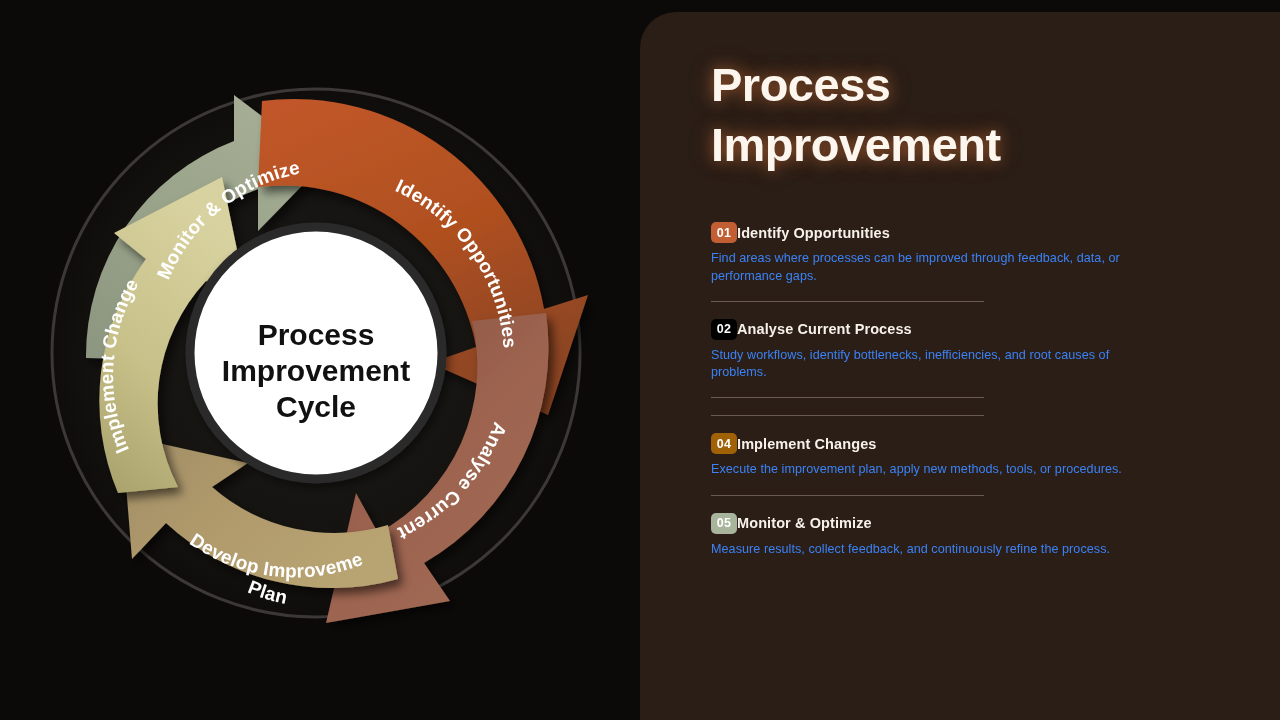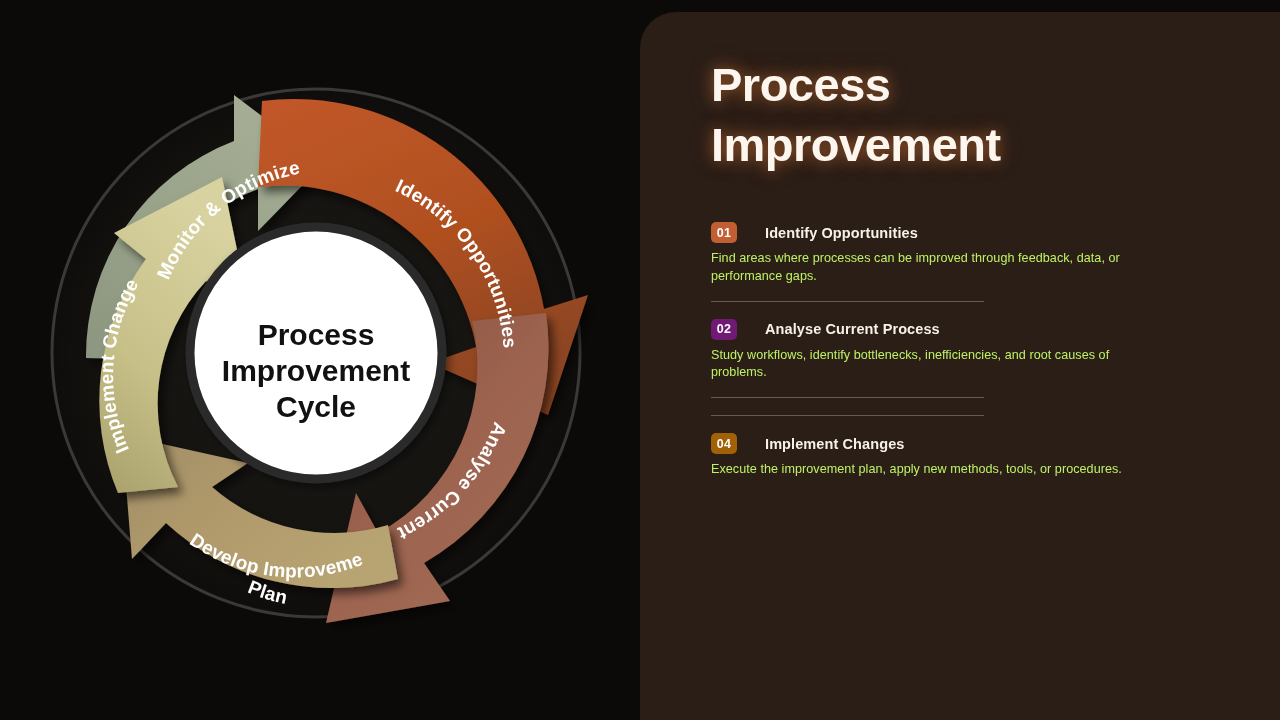--- a/index.html
+++ b/index.html
@@ -20,33 +20,33 @@
 
   #page-title{
     font-size:47px; line-height:1.27; font-weight:bold;
     color:#fdf6ee; letter-spacing:-0.5px;
     text-shadow:0 0 14px rgba(216,120,60,.55), 0 0 26px rgba(216,120,60,.30);
     white-space:pre-line;
   }
 
   #steps{ margin-top:48px; }
   .step{ position:relative; }
-  .step-head{ display:flex; align-items:center; gap:28px; }
+  .step-head{ display:flex; align-items:center; gap:0; }
   .badge{
     display:inline-flex; align-items:center; justify-content:center;
     min-width:26px; height:21px; padding:0 5px;
     border-radius:5px; font-size:12.5px; font-weight:bold;
     color:#ffffff; letter-spacing:.4px;
   }
   .step-title{
     font-size:14.5px; font-weight:bold; color:#f7f1ea; letter-spacing:.1px;
   }
   .step-desc{
     margin-top:7px; font-size:12.6px; line-height:1.37;
-    color:#bef264; letter-spacing:.05px; max-width:442px;
+    color:#3b82f6; letter-spacing:.05px; max-width:442px;
   }
   .divider{
     margin:16px 0 17px 0; width:273px; height:1px;
     background:#6a5b50;
   }
   .step:last-child .divider{ display:none; }
 
   
   #diagram{ position:absolute; left:26px; top:63px; width:580px; height:580px; }
   #diagram svg{ display:block; }
@@ -215,34 +215,41 @@
           <div class="step">
             <div class="step-head">
               <span class="badge" style="background: rgb(194, 94, 51);">01</span>
               <span class="step-title">Identify Opportunities</span>
             </div>
             <div class="step-desc">Find areas where processes can be improved through feedback, data, or performance gaps.</div>
             <div class="divider"></div>
           </div>
           <div class="step">
             <div class="step-head">
-              <span class="badge" style="background: #701a75;">02</span>
+              <span class="badge" style="background: #000000;">02</span>
               <span class="step-title">Analyse Current Process</span>
             </div>
             <div class="step-desc">Study workflows, identify bottlenecks, inefficiencies, and root causes of problems.</div>
             <div class="divider"></div>
           </div>
           <div class="step">
             <div class="divider"></div>
           </div>
           <div class="step">
             <div class="step-head">
               <span class="badge" style="background: #a16207;">04</span>
               <span class="step-title">Implement Changes</span>
             </div>
             <div class="step-desc">Execute the improvement plan, apply new methods, tools, or procedures.</div>
             <div class="divider"></div>
+          </div>
+          <div class="step">
+            <div class="step-head">
+              <span class="badge" style="background: rgb(168, 181, 156);">05</span>
+              <span class="step-title">Monitor &amp; Optimize</span>
+            </div>
+            <div class="step-desc">Measure results, collect feedback, and continuously refine the process.</div>
           </div>
         </div>
 
     </div>
   </div>
 </div>
 
 </body></html>

